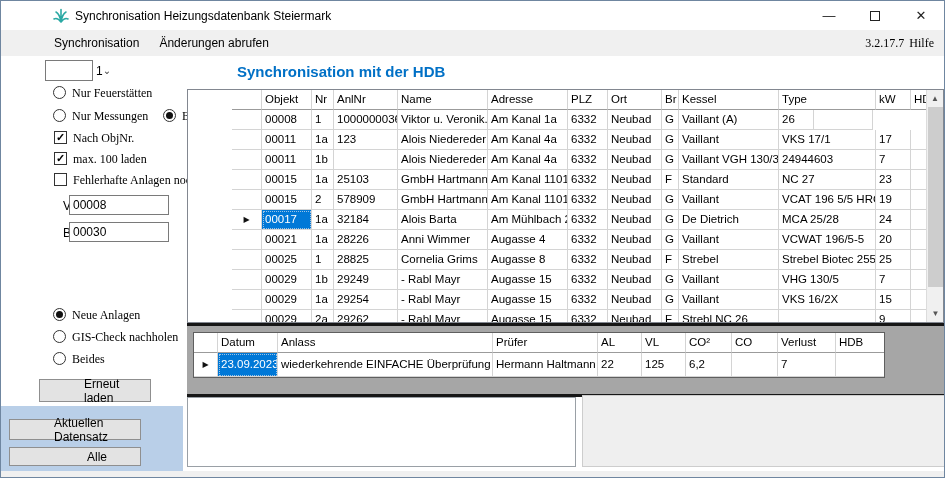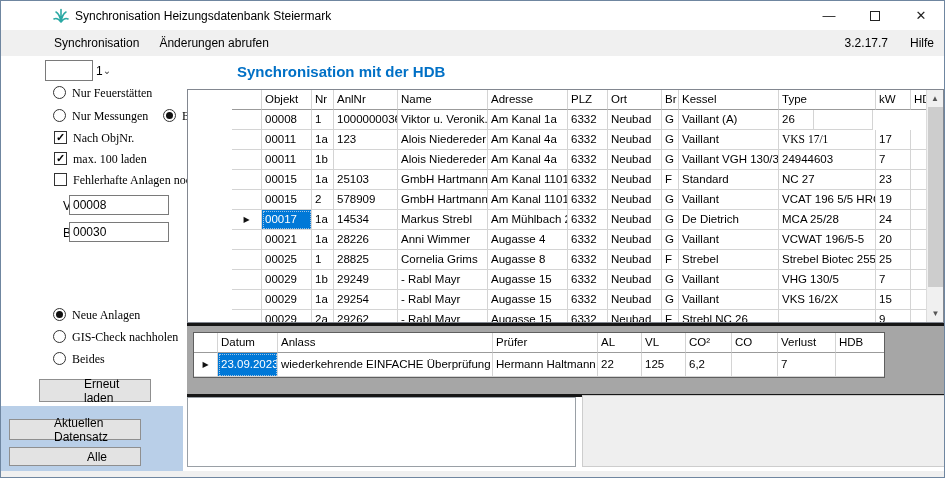--- a/index.html
+++ b/index.html
@@ -16,21 +16,21 @@
   .app-icon { margin:0 6px 0 8px; width:16px; height:16px; }
   .title-text { font-size:12px; }
   .winbtns { position:absolute; right:0; top:0; display:flex; height:29px; }
   .winbtn { width:46px; height:29px; display:flex; align-items:center; justify-content:center; font-size:13px; color:#222; }
   .maxglyph { width:10px; height:10px; border:1px solid #222; display:inline-block; }
 
   
   .menubar { left:0; top:29px; width:943px; height:26px; background:#f0f0f0; display:flex; align-items:center; }
   .menuitem { padding:0 10px; height:26px; display:flex; align-items:center; }
   .menuitem:first-child { padding-left:9px; }
-  .menu-right { position:absolute; right:10px; top:29px; height:26px; display:flex; align-items:center; gap:22px; }
+  .menu-right { position:absolute; right:10px; top:29px; height:26px; display:flex; align-items:center; gap:5px;font-family:Liberation Serif, serif; }
 
   
   .lbl { white-space:nowrap; }
   .radio { width:13px; height:13px; border:1px solid #333; border-radius:50%; background:#fff; display:inline-block; position:relative; }
   .radio.on:after { content:""; position:absolute; left:2px; top:2px; width:7px; height:7px; border-radius:50%; background:#111; }
   .check { width:13px; height:13px; border:1px solid #333; background:#fff; display:inline-block; position:relative; font-size:11px; line-height:11px; text-align:center; }
   .check.on:after { content:"\2713"; position:absolute; left:1px; top:0px; font-weight:bold; }
   .ctl-row { display:flex; gap:6px;font-family:Liberation Serif, serif; }
   .txt { border:1px solid #7a7a7a; background:#fff; height:20px; font-family:"Liberation Sans",sans-serif; font-size:12px; padding:0 3px; }
   .combo { width:48px; height:21px; border:1px solid #7a7a7a; background:#fff; display:flex; align-items:center; }
@@ -192,21 +192,21 @@
           <div class="c rsel" style="width: 30px;"></div>
           <div class="c " style="width: 50px;">00011</div>
           <div class="c " style="width: 22px;">1a</div>
           <div class="c " style="width: 64px;">123</div>
           <div class="c " style="width: 90px;">Alois Niedereder</div>
           <div class="c " style="width: 80px;">Am Kanal 4a</div>
           <div class="c " style="width: 40px;">6332</div>
           <div class="c " style="width: 54px;">Neubad</div>
           <div class="c " style="width: 17px;">G</div>
           <div class="c " style="width: 100px;">Vaillant</div>
-          <div class="c " style="width: 97px; font-family: Liberation Serif, serif;">VKS 17/1</div>
+          <div class="c " style="width: 97px;">VKS 17/1</div>
           <div class="c " style="width: 35px;">17</div>
           <div class="c " style="width: 59px;"></div>
         </div>
         <div class="gr ">
           <div class="c rsel" style="width: 30px;"></div>
           <div class="c " style="width: 50px;">00011</div>
           <div class="c " style="width: 22px;">1b</div>
           <div class="c " style="width: 64px;"></div>
           <div class="c " style="width: 90px;">Alois Niedereder</div>
           <div class="c " style="width: 80px;">Am Kanal 4a</div>
@@ -245,22 +245,22 @@
           <div class="c " style="width: 17px;">G</div>
           <div class="c " style="width: 100px;">Vaillant</div>
           <div class="c " style="width: 97px;">VCAT 196 5/5 HRG</div>
           <div class="c " style="width: 35px;">19</div>
           <div class="c " style="width: 59px;"></div>
         </div>
         <div class="gr ">
           <div class="c rsel" style="width: 30px;">▶</div>
           <div class="c selcell" style="width: 50px;">00017</div>
           <div class="c " style="width: 22px;">1a</div>
-          <div class="c " style="width: 64px;">14534</div>
-          <div class="c " style="width: 90px;">Markus Strebl</div>
+          <div class="c " style="width: 64px;">32184</div>
+          <div class="c " style="width: 90px;">Alois Barta</div>
           <div class="c " style="width: 80px;">Am Mühlbach 2</div>
           <div class="c " style="width: 40px;">6332</div>
           <div class="c " style="width: 54px;">Neubad</div>
           <div class="c " style="width: 17px;">G</div>
           <div class="c " style="width: 100px;">De Dietrich</div>
           <div class="c " style="width: 97px;">MCA 25/28</div>
           <div class="c " style="width: 35px;">24</div>
           <div class="c " style="width: 59px;"></div>
         </div>
         <div class="gr ">

